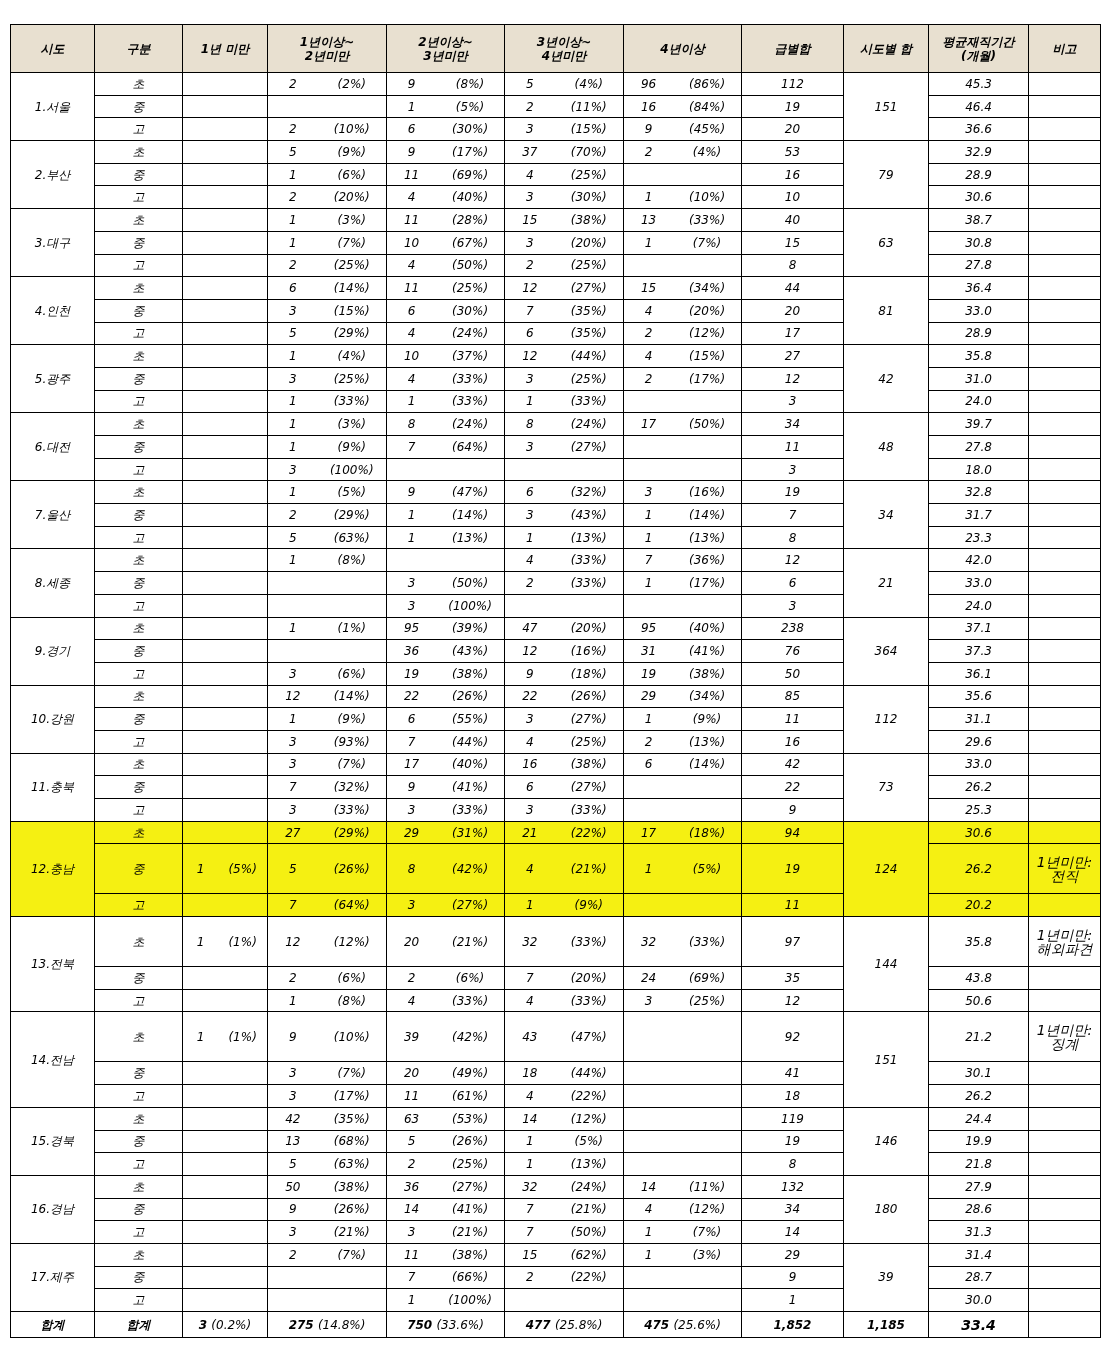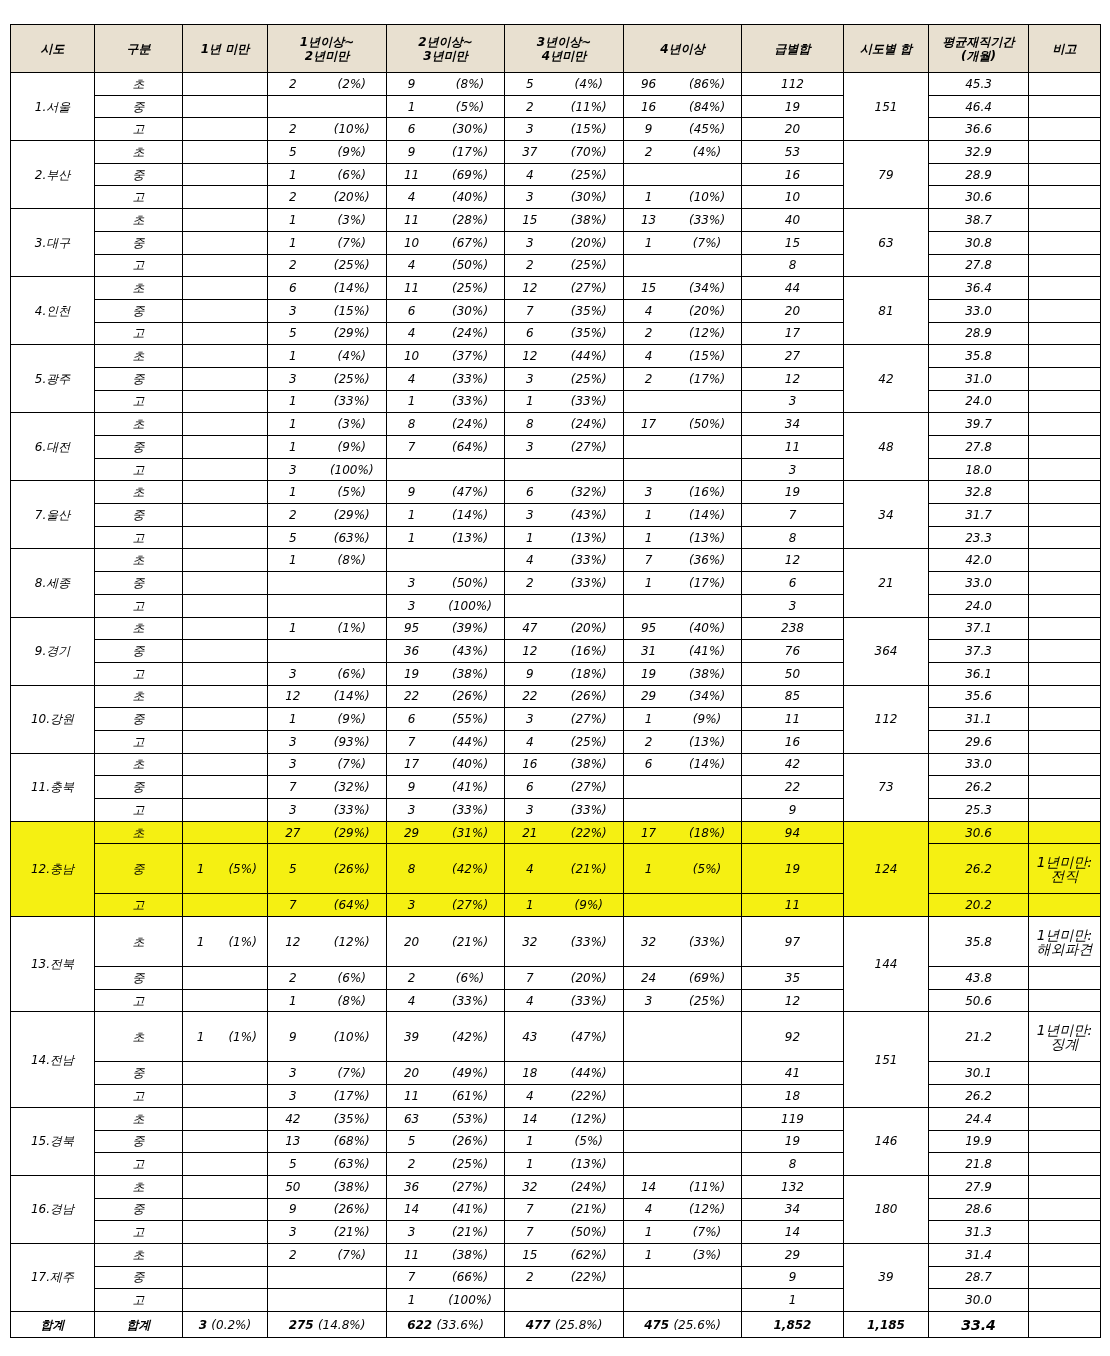--- a/index.html
+++ b/index.html
@@ -1937,21 +1937,21 @@
         </td>
         <td>1</td>
         <td>30.0</td>
         <td></td>
       </tr>
       <tr class="total">
         <td>합계</td>
         <td>합계</td>
         <td><span class="tot-n" style="font-weight:bold">3</span> <span style="font-weight:normal">(0.2%)</span></td>
         <td><span class="tot-n" style="font-weight:bold">275</span> <span style="font-weight:normal">(14.8%)</span></td>
-        <td><span class="tot-n" style="font-weight:bold">622</span> <span style="font-weight:normal">(33.6%)</span></td>
+        <td><span class="tot-n" style="font-weight:bold">750</span> <span style="font-weight:normal">(33.6%)</span></td>
         <td><span class="tot-n" style="font-weight:bold">477</span> <span style="font-weight:normal">(25.8%)</span></td>
         <td><span class="tot-n" style="font-weight:bold">475</span> <span style="font-weight:normal">(25.6%)</span></td>
         <td>1,852</td>
         <td>1,185</td>
         <td class="avg-total">33.4</td>
         <td></td>
       </tr>
     </tbody>
 </table>
 

